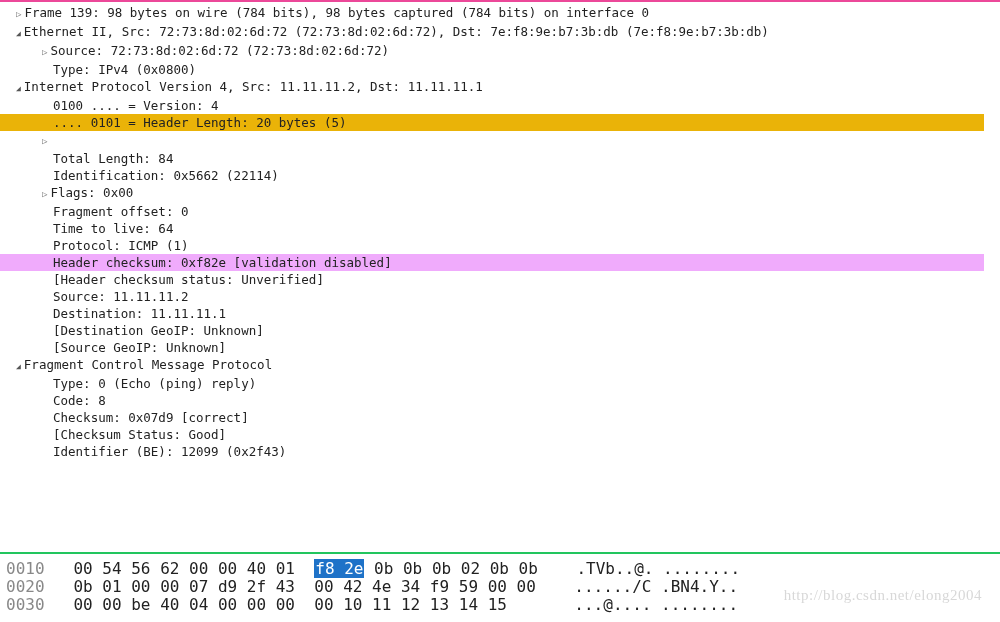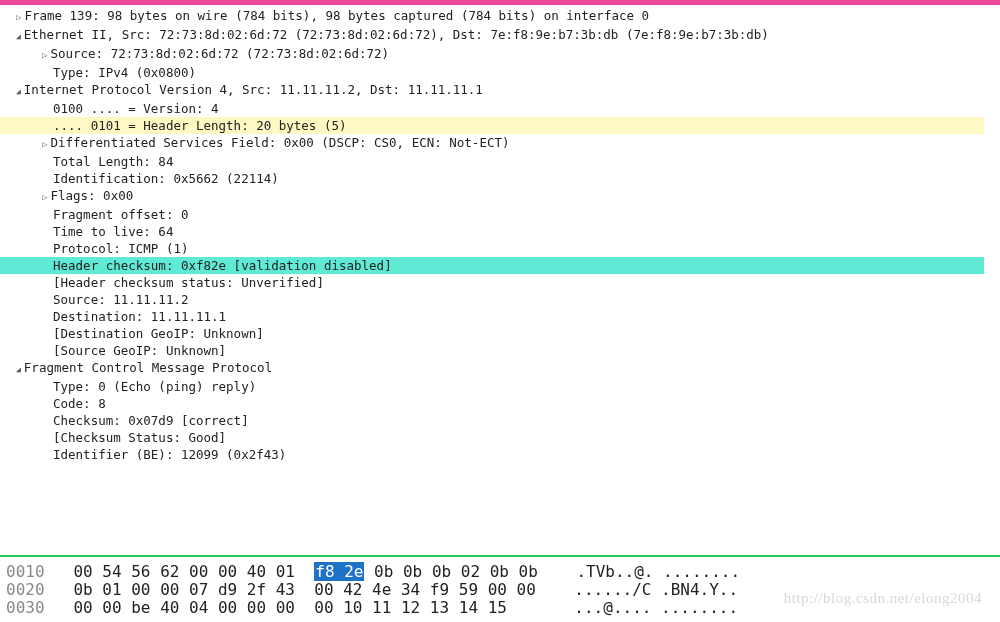--- a/index.html
+++ b/index.html
@@ -1,22 +1,22 @@
 <!DOCTYPE html>
 <html><head>
 <meta charset="utf-8">
 <style>
   html,body{margin:0;padding:0;font-family:"DejaVu Sans Mono","Menlo","Consolas",monospace;font-size:12.5px;line-height:17px;color:#222;background:#fff;width:1000px;height:622px;overflow:hidden}
   .pane{position:relative}
-  .tree{padding:2px 16px 2px 0;border-top:5px solid #ec4899;height:546px;overflow:hidden}
+  .tree{padding:2px 16px 2px 0;border-top:2px solid #ec4899;height:546px;overflow:hidden}
   .row{white-space:pre;padding:0 0 0 4px;position:relative}
   .lvl0{padding-left:16px}
   .lvl1{padding-left:42px}
-  .hl-light{background:#fef9c3}
-  .hl-sel{background:#5eead4}
+  .hl-light{background:#eab308}
+  .hl-sel{background:#f0abfc}
   .hex{border-top:2px solid #22c55e;background:#fff;font-size:16px;line-height:18px;padding:6px 0 4px 0;height:62px;overflow:hidden}
   .hexrow{white-space:pre;padding-left:6px}
   .hexoff{color:#888}
   .hexsel{background:#1e72c8;color:#fff;padding:0 1px}
   .wm{position:absolute;right:18px;bottom:22px;color:#d8d8d8;font-family:Liberation Serif, serif;font-size:15px;letter-spacing:0.5px;pointer-events:none}
   .tri-r::before{content:"▷";font-size:9px;color:#777;margin-right:3px}
   .tri-d::before{content:"◢";font-size:8px;color:#555;margin-right:3px}
 </style>
 </head>
 <body>
@@ -25,21 +25,21 @@
   <div class="tree">
     <div class="row lvl0"><span class="tri-r"></span><span>Frame 139: 98 bytes on wire (784 bits), 98 bytes captured (784 bits) on interface 0</span></div>
 
     <div class="row lvl0"><span class="tri-d"></span><span>Ethernet II, Src: 72:73:8d:02:6d:72 (72:73:8d:02:6d:72), Dst: 7e:f8:9e:b7:3b:db (7e:f8:9e:b7:3b:db)</span></div>
     <div class="row lvl1"><span class="tri-r"></span><span>Source: 72:73:8d:02:6d:72 (72:73:8d:02:6d:72)</span></div>
     <div class="row lvl1"><span style="display:inline-block;width:11px"></span><span>Type: IPv4 (0x0800)</span></div>
 
     <div class="row lvl0"><span class="tri-d"></span><span>Internet Protocol Version 4, Src: 11.11.11.2, Dst: 11.11.11.1</span></div>
     <div class="row lvl1"><span style="display:inline-block;width:11px"></span><span>0100 .... = Version: 4</span></div>
     <div class="row lvl1 hl-light"><span style="display:inline-block;width:11px"></span><span>.... 0101 = Header Length: 20 bytes (5)</span></div>
-    <div class="row lvl1"><span class="tri-r"></span><span>Differentiated Services Field: 0x00 (DSCP: CS0, ECN: Not-ECT)</span></div>
+    <div class="row lvl1"><span class="tri-r"></span></div>
     <div class="row lvl1"><span style="display:inline-block;width:11px"></span><span>Total Length: 84</span></div>
     <div class="row lvl1"><span style="display:inline-block;width:11px"></span><span>Identification: 0x5662 (22114)</span></div>
     <div class="row lvl1"><span class="tri-r"></span><span>Flags: 0x00</span></div>
     <div class="row lvl1"><span style="display:inline-block;width:11px"></span><span>Fragment offset: 0</span></div>
     <div class="row lvl1"><span style="display:inline-block;width:11px"></span><span>Time to live: 64</span></div>
     <div class="row lvl1"><span style="display:inline-block;width:11px"></span><span>Protocol: ICMP (1)</span></div>
     <div class="row lvl1 hl-sel"><span style="display:inline-block;width:11px"></span><span>Header checksum: 0xf82e [validation disabled]</span></div>
     <div class="row lvl1"><span style="display:inline-block;width:11px"></span><span>[Header checksum status: Unverified]</span></div>
     <div class="row lvl1"><span style="display:inline-block;width:11px"></span><span>Source: 11.11.11.2</span></div>
     <div class="row lvl1"><span style="display:inline-block;width:11px"></span><span>Destination: 11.11.11.1</span></div>

